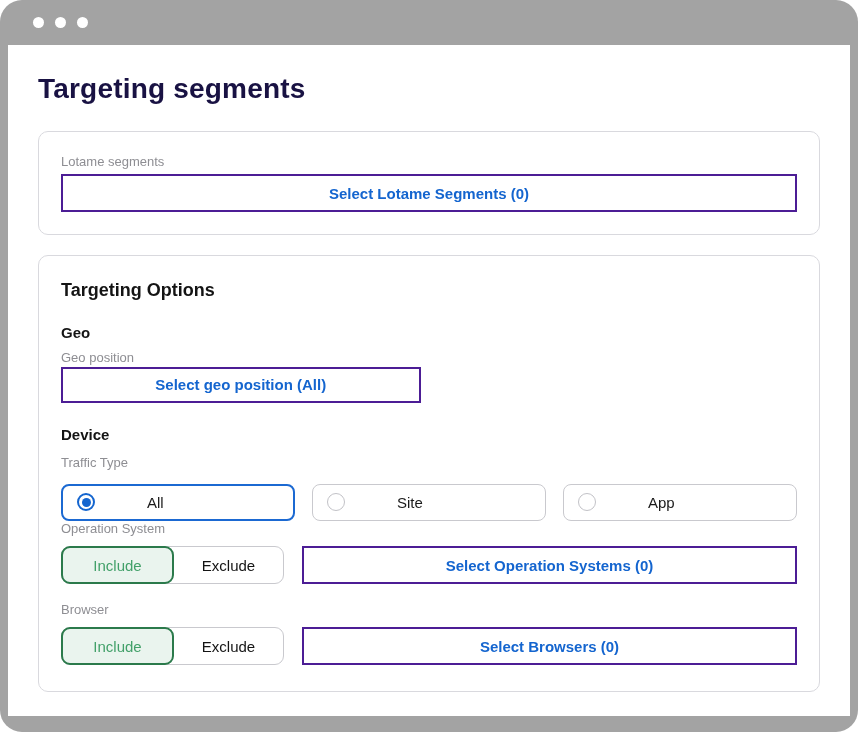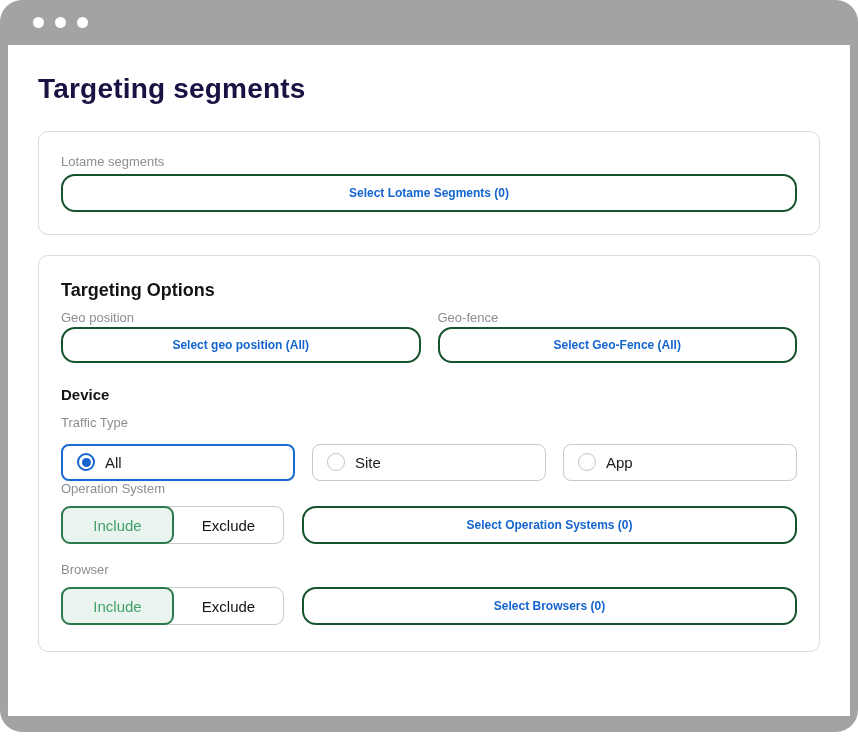--- a/index.html
+++ b/index.html
@@ -46,25 +46,25 @@
 
   .field-label {
     font-size: 13px; color: #8e8e93; font-weight: 400;
     line-height: 1.25;
   }
 
   .btn-blue {
     display: flex; align-items: center; justify-content: center;
     width: 100%; height: 38px;
     background: #ffffff;
-    border: 2px solid #14532d;
-    border-radius: 14px;
+    border: 2px solid #4c1d95;
+    border-radius: 0;
     color: #1465cf;
     font-family: "Liberation Sans", sans-serif;
-    font-size: 12px; font-weight: 700;
+    font-size: 15px; font-weight: 700;
     cursor: pointer;
   }
 
   .card-lotame .field-label { margin-bottom: 4px; }
 
   h2.section-title { font-size: 18px; font-weight: 700; color: #141414; }
   h3.group-title { font-size: 15px; font-weight: 700; color: #141414; margin-top: 23px; }
 
   .two-col {
     display: grid; grid-template-columns: 1fr 1fr; gap: 17px;
@@ -79,20 +79,21 @@
   }
   .radio-box {
     display: flex; align-items: center;
     height: 37px;
     border: 1px solid #c9c9ce;
     border-radius: 8px;
     background: #ffffff;
     padding-left: 14px;
     font-size: 15px; color: #1a1a1a;
     cursor: pointer;
+    gap: 42px;
   }
   .radio-box.selected { border: 2px solid #1b69d2; }
   .radio-circle {
     width: 18px; height: 18px; border-radius: 50%;
     border: 1.5px solid #c2c2c7;
     margin-right: 10px;
     display: inline-flex; align-items: center; justify-content: center;
     background: #ffffff; flex: 0 0 auto;
   }
   .radio-box.selected .radio-circle { border: 2px solid #1465cf; }
@@ -146,28 +147,25 @@
     <h1 class="page-title">Targeting segments</h1>
 
     <div class="card card-lotame">
       <div class="field-label">Lotame segments</div>
       <button class="btn-blue">Select Lotame Segments (0)</button>
     </div>
 
     <div class="card card-options">
       <h2 class="section-title">Targeting Options</h2>
 
+      <h3 class="group-title">Geo</h3>
       <div class="two-col">
         <div>
           <div class="field-label">Geo position</div>
           <button class="btn-blue">Select geo position (All)</button>
-        </div>
-        <div>
-          <div class="field-label">Geo-fence</div>
-          <button class="btn-blue">Select Geo-Fence (All)</button>
         </div>
       </div>
 
       <h3 class="group-title">Device</h3>
       <div class="field-label" style="margin-top:12px;">Traffic Type</div>
       <div class="radio-row">
         <div class="radio-box selected">
           <span class="radio-circle">
               <span class="radio-inner"></span>
             </span>

